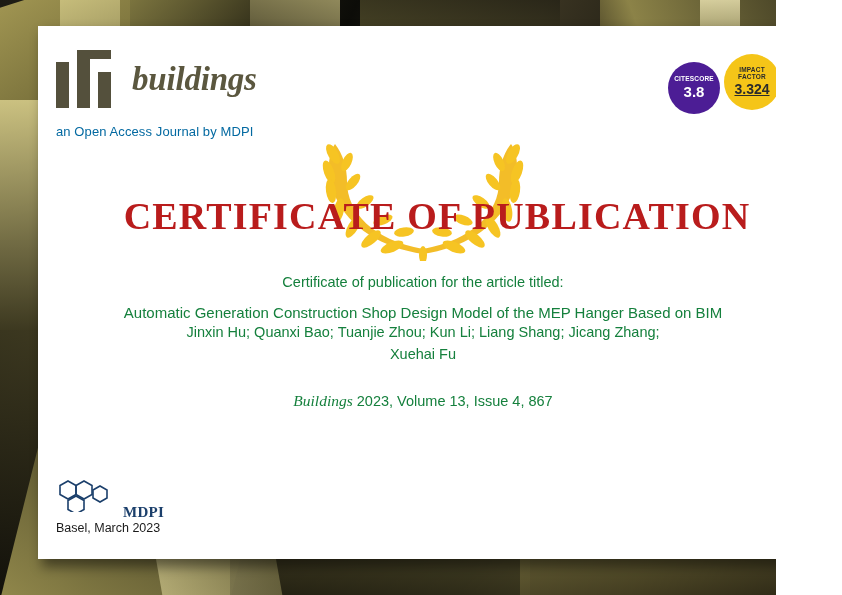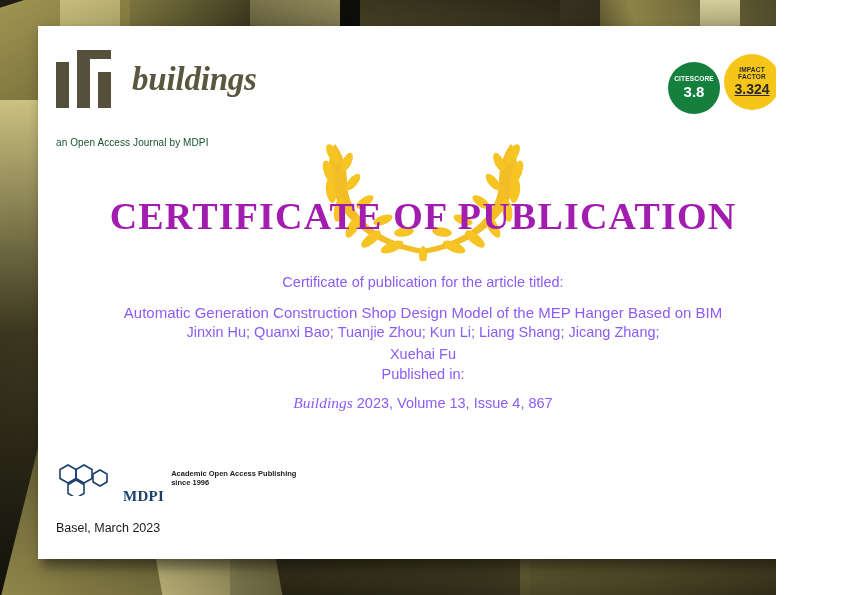--- a/index.html
+++ b/index.html
@@ -120,23 +120,23 @@
 
   .journal-name {
     font-family: "Liberation Serif", serif;
     font-style: italic;
     font-weight: 700;
     font-size: 33px;
     color: #5b573f;
     letter-spacing: -0.2px;
   }
   .journal-sub {
-    margin-top: 27px;
-    font-size: 10px;
-    color: #14532d;
+    margin-top: 14px;
+    font-size: 13px;
+    color: #0369a1;
     letter-spacing: 0.1px;
   }
 
   
   .badges {
     position: absolute;
     right: 28px;
     top: 28px;
     display: flex;
     align-items: flex-start;
@@ -146,21 +146,21 @@
     width: 52px;
     height: 52px;
     border-radius: 50%;
     display: flex;
     flex-direction: column;
     align-items: center;
     justify-content: center;
     color: #fff;
     line-height: 1.05;
   }
-  .badge.cite { background: #15803d; margin-top: 8px; }
+  .badge.cite { background: #4c1d95; margin-top: 8px; }
   .badge.impact { background: #f5c518; color: #2b2b2b; width: 56px; height: 56px; }
   .badge .b-label {
     font-size: 6.5px;
     font-weight: 700;
     letter-spacing: .2px;
     text-align: center;
   }
   .badge .b-value {
     font-size: 15px;
     font-weight: 700;
@@ -177,44 +177,44 @@
     height: 130px;
   }
   .wreath {
     position: absolute;
     left: 50%;
     top: 0;
     transform: translateX(-50%);
   }
   .cert-title {
     position: absolute;
-    left: 0;
+    left: 14px;
     top: 58px;
     width: 770px;
     text-align: center;
     font-family: "Liberation Serif", serif;
     font-weight: 700;
     font-size: 38px;
     letter-spacing: 1.2px;
-    color: #a21caf;
+    color: #b91c1c;
   }
 
   
   .body-zone {
     position: absolute;
     left: 0;
     top: 248px;
     width: 770px;
     text-align: center;
-    color: #8b5cf6;
+    color: #15803d;
   }
   .line-intro { font-size: 14.5px; margin-bottom: 14px; }
   .line-article { font-size: 15px; }
   .line-authored { font-size: 14.5px; margin-bottom: 12px; }
-  .line-authors { font-size: 14.5px; line-height: 1.55; }
+  .line-authors { font-size: 14.5px; line-height: 1.55; margin-bottom: 26px; }
   .line-published { font-size: 14.5px; margin-bottom: 12px; }
   .line-venue { font-size: 14.5px; }
   .line-venue .ital {
     font-family: "Liberation Serif", serif;
     font-style: italic;
     font-size: 15.5px;
   }
 
   
   .footer {
@@ -245,21 +245,20 @@
     letter-spacing: .3px;
     margin-top: 36px;
   }
   .mdpi-tag {
     font-size: 7.5px;
     font-weight: 700;
     color: #1b1b1b;
     line-height: 1.15;
   }
   .place-date {
-    margin-top: 16px;
     font-size: 12.5px;
     color: #1a1a1a;
   }
 </style>
 </head>
 <body>
 
 <div id="page">
 
   <div class="bg-base">
@@ -357,41 +356,36 @@
       <div class="cert-title">CERTIFICATE OF PUBLICATION</div>
     </div>
 
     <div class="body-zone">
       <div class="line-intro">Certificate of publication for the article titled:</div>
       <div class="line-article">Automatic Generation Construction Shop Design Model of the MEP Hanger Based on BIM</div>
       <div class="line-authors">
         <div>Jinxin Hu; Quanxi Bao; Tuanjie Zhou; Kun Li; Liang Shang; Jicang Zhang;</div>
         <div>Xuehai Fu</div>
       </div>
-      <div class="line-published">Published in:</div>
       <div class="line-venue"><span class="ital">Buildings</span><span> 2023, Volume 13, Issue 4, 867</span></div>
     </div>
 
     <div class="footer">
       <div class="mdpi-row">
         <div class="mdpi-mark">
           <svg class="hexgrid" width="60" height="34" viewBox="0 0 60 34">
             <g fill="none" stroke="#1b3f6b" stroke-width="1.6">
               <polygon points="12,3 20,7.5 20,16.5 12,21 4,16.5 4,7.5"></polygon>
               <polygon points="28,3 36,7.5 36,16.5 28,21 20,16.5 20,7.5"></polygon>
               <polygon points="20,18 28,22.5 28,31.5 20,36 12,31.5 12,22.5"></polygon>
               <polygon points="44,8 51,12 51,20 44,24 37,20 37,12"></polygon>
             </g>
           </svg>
         </div>
         <div>
           <div class="mdpi-word">MDPI</div>
         </div>
-        <div>
-          <div class="mdpi-tag">Academic Open Access Publishing</div>
-          <div class="mdpi-tag since">since 1996</div>
-        </div>
       </div>
       <div class="place-date">Basel, March 2023</div>
     </div>
 
   </div>
 </div>
 
 </body></html>

